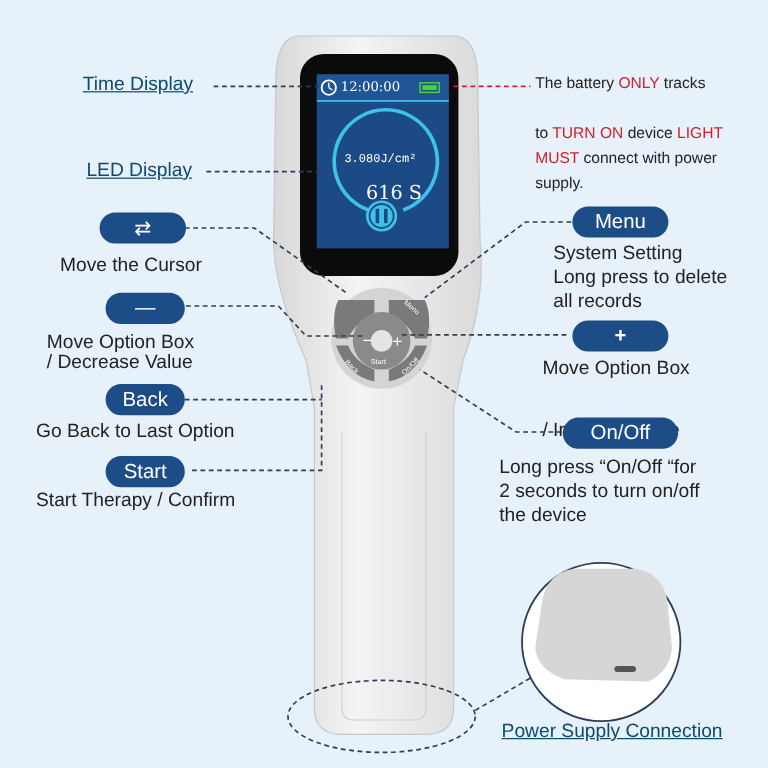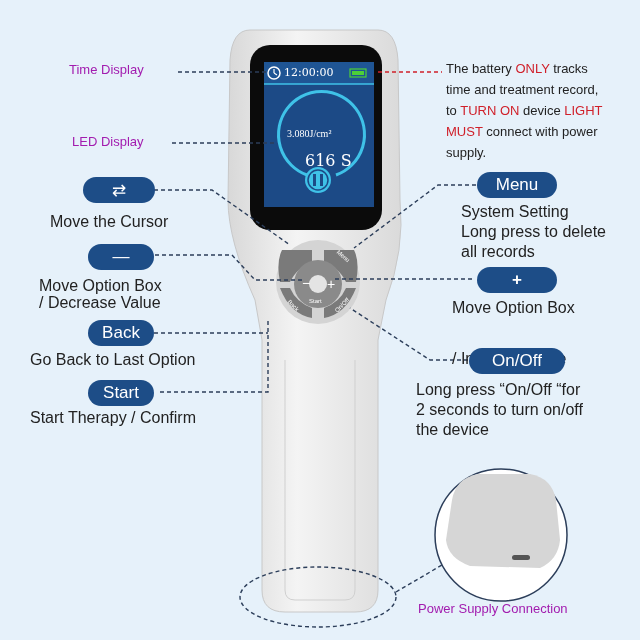--- a/index.html
+++ b/index.html
@@ -1,18 +1,18 @@
 <!DOCTYPE html>
 <html><head>
 <meta charset="utf-8">
 <style>
   html,body{margin:0;padding:0;}
   body{width:640px;height:640px;background:#e6f1fa;position:relative;overflow:hidden;font-family:"Liberation Sans",sans-serif;color:#222;}
   .abs{position:absolute;}
-  .label{font-size:13px;color:#a21caf;white-space:nowrap;}
+  .label{font-size:16px;color:#0c4a6e;white-space:nowrap;text-decoration:underline;}
   .pill{position:absolute;background:#1d4d87;color:#fff;border-radius:14px;height:26px;display:flex;align-items:center;justify-content:center;font-size:17px;}
   .desc{font-size:16px;line-height:19px;color:#222;}
   .note{font-size:13px;font-weight:normal;line-height:21px;color:#222;}
   .red{color:#d0202a;}
   svg{position:absolute;left:0;top:0;}
 </style>
 </head>
 <body>
 
 <svg width="640" height="640">
@@ -71,21 +71,21 @@
     <line x1="396" y1="592" x2="442" y2="565"></line>
   </g>
   <line x1="378" y1="72" x2="442" y2="72" stroke="#d0202a" stroke-width="1.4" stroke-dasharray="4 3"></line>
 
   <circle cx="501" cy="535" r="66" fill="#ffffff" stroke="#2c3e5a" stroke-width="1.5"></circle>
   <path d="M452 500 Q456 478 478 474 L530 474 Q552 478 556 500 L560 540 Q558 560 540 568 L470 566 Q448 558 446 540Z" fill="#d6d6d6"></path>
   <rect x="512" y="555" width="18" height="5" rx="2.5" fill="#555"></rect>
 </svg>
 
 <div class="abs" style="left:284px;top:66px;font-size:11px;color:#fff;font-family:'DejaVu Serif',serif;">12:00:00</div>
-<div class="abs" style="left:287px;top:128px;font-size:10px;color:#fff;font-family:Liberation Serif, serif;">3.080J/cm²</div>
+<div class="abs" style="left:287px;top:128px;font-size:10px;color:#fff;font-family:Liberation Mono, monospace;">3.080J/cm²</div>
 <div class="abs" style="left:305px;top:151px;font-size:16px;color:#fff;font-family:'DejaVu Serif',serif;">616 S</div>
 
 <div class="abs label" style="left:69px;top:62px;">Time Display</div>
 <div class="abs label" style="left:72px;top:134px;">LED Display</div>
 
 <div class="pill" style="left:83px;top:177px;width:72px;">
     <span>⇄</span>
   </div>
 <div class="abs desc" style="left:50px;top:212px;">Move the Cursor</div>
 
@@ -96,21 +96,21 @@
 <div class="abs desc" style="left:39px;top:293px;">/ Decrease Value</div>
 
 <div class="pill" style="left:88px;top:320px;width:66px;">Back</div>
 <div class="abs desc" style="left:30px;top:350px;">Go Back to Last Option</div>
 
 <div class="pill" style="left:88px;top:380px;width:66px;">Start</div>
 <div class="abs desc" style="left:30px;top:408px;">Start Therapy / Confirm</div>
 
 <div class="abs note" style="left:446px;top:58px;width:194px;">
   <span>The battery </span><span class="red">ONLY</span><span> tracks</span><br>
-  <span>time and treatment record,</span><br>
+  <br>
   <span>to </span><span class="red">TURN ON</span><span> device </span><span class="red">LIGHT</span><br>
   <span class="red">MUST</span><span> connect with power</span><br>
   <span>supply.</span>
 </div>
 
 <div class="pill" style="left:477px;top:172px;width:80px;">Menu</div>
 <div class="abs desc" style="left:461px;top:202px;">System Setting</div>
 <div class="abs desc" style="left:461px;top:222px;">Long press to delete</div>
 <div class="abs desc" style="left:461px;top:242px;">all records</div>
 

